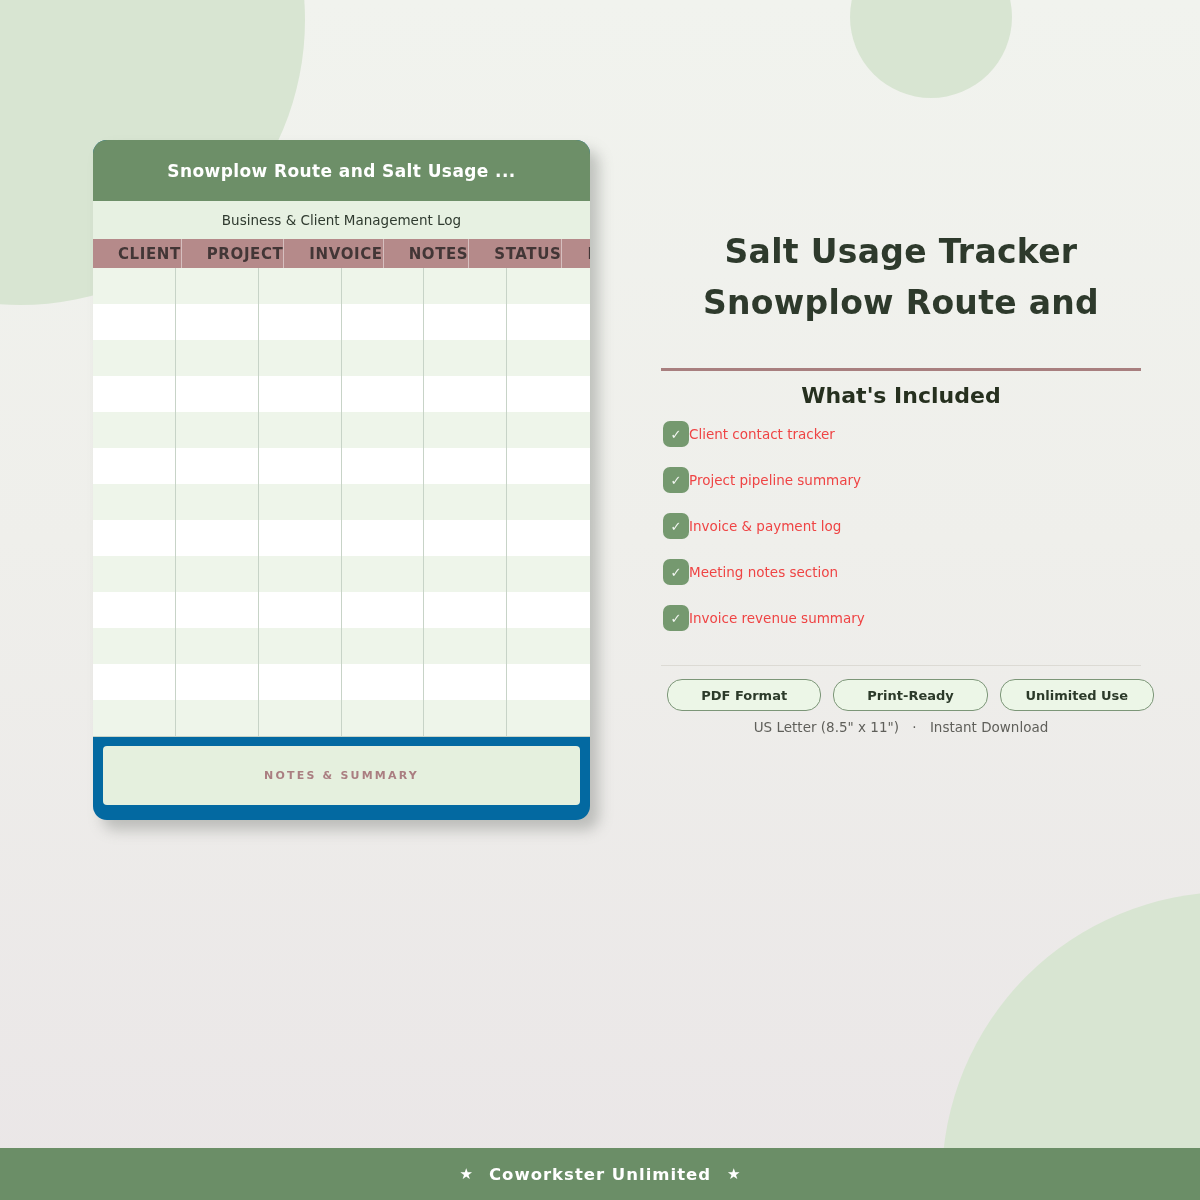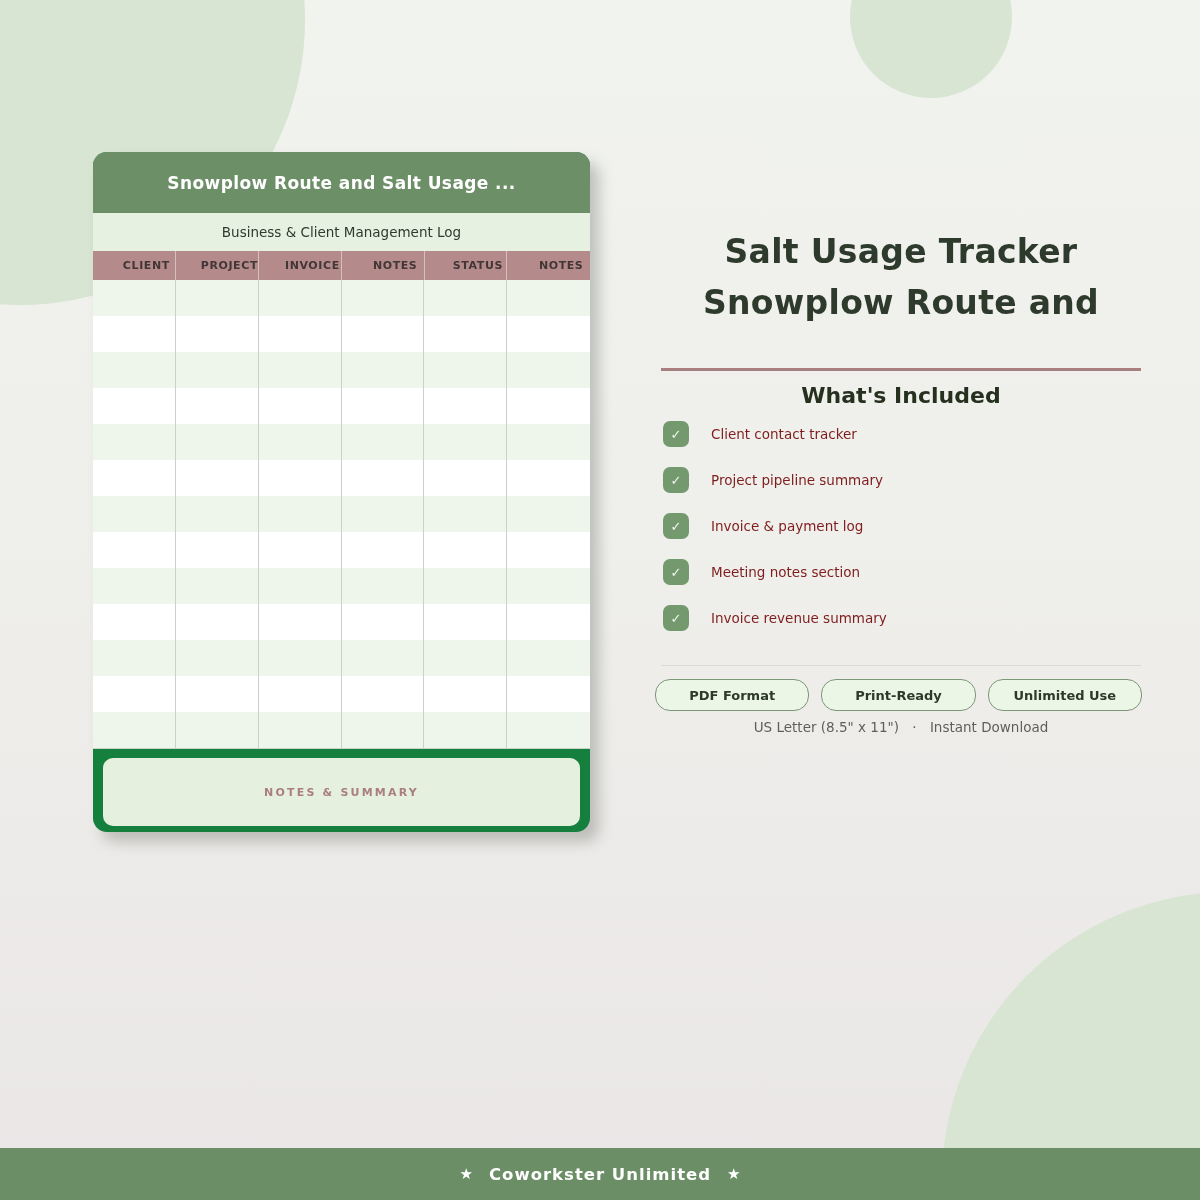--- a/index.html
+++ b/index.html
@@ -11,52 +11,52 @@
   }
 
   
   .circle { position:absolute; border-radius:50%; background:#d8e5d2; z-index:0; }
   .circle-tl { left:-265px; top:-265px; width:570px; height:570px; }
   .circle-tr { left:850px; top:-64px; width:162px; height:162px; }
   .circle-br { left:942px; top:892px; width:576px; height:576px; }
 
   
   .preview-card {
-    position:absolute; left:93px; top:152px; width:497px; height:680px;
-    background:#15803d; border-radius:14px; overflow:hidden; z-index:2;
+    position:absolute; left:93px; top:140px; width:497px; height:680px;
+    background:#0369a1; border-radius:14px; overflow:hidden; z-index:2;
     box-shadow:9px 10px 14px rgba(110,115,110,0.38);
   }
   .card-header {
     height:61px; background:#6d8f68; display:flex; align-items:center; justify-content:center;
   }
   .card-header .card-title {
     color:#ffffff; font-weight:bold; font-size:17px; letter-spacing:0.4px;
   }
   .card-subtitle {
     height:38px; background:#e7f1e2; display:flex; align-items:center; justify-content:center;
     font-size:13.5px; color:#2f3a2f;
   }
   .thead {
     height:29px; background:#b58a8a; display:grid; grid-template-columns:repeat(6,1fr);
   }
   .thead .th {
     display:flex; align-items:center; justify-content:center;
-    font-size:11px; font-weight:bold; color:#423636; letter-spacing:0.6px;
+    font-size:15px; font-weight:bold; color:#423636; letter-spacing:0.6px;
     border-right:1px solid rgba(255,255,255,0.45);
     margin-left:25px;
   }
   .thead .th:last-child { border-right:none; }
   .tbody { border-bottom:1px solid #c7d3c7; }
   .trow { height:36px; display:grid; grid-template-columns:repeat(6,1fr); }
   .trow:nth-child(odd)  { background:#eef5ea; }
   .trow:nth-child(even) { background:#ffffff; }
   .trow .td { border-right:1px solid #c7d3c7; }
   .trow .td:last-child { border-right:none; }
   .notes-box {
-    margin:9px 10px 0 10px; height:68px; background:#e5f0de; border-radius:10px;
+    margin:9px 10px 0 10px; height:59px; background:#e5f0de; border-radius:4px;
     display:flex; align-items:center; justify-content:center;
   }
   .notes-box .notes-label {
     font-size:11px; font-weight:bold; letter-spacing:2.2px; color:#aa7e81;
   }
 
   
   .details { position:absolute; left:645px; top:152px; width:512px; height:640px; z-index:2; }
   .badge {
     position:absolute; left:0; top:0; width:512px; height:60px; border-radius:30px;
@@ -78,26 +78,26 @@
   }
   .included-list {
     position:absolute; left:18px; top:269px; width:480px; list-style:none;
   }
   .included-item { display:flex; align-items:center; height:26px; margin-bottom:20px; }
   .check-box {
     width:26px; height:26px; border-radius:7px; background:#75996f; flex:0 0 26px;
     display:flex; align-items:center; justify-content:center;
     color:rgba(255,255,255,0.92); font-size:13px;
   }
-  .included-item .item-label { margin-left:22px; font-size:13.5px; color:#7f1d1d; }
+  .included-item .item-label { font-size:13.5px; color:#ef4444; }
   .thin-divider {
     position:absolute; left:16px; top:513px; width:480px; height:1px; background:#dcdad4;
   }
   .feature-buttons {
-    position:absolute; left:10px; top:527px; width:487px;
+    position:absolute; left:22px; top:527px; width:487px;
     display:flex; gap:12px;
   }
   .feature-btn {
     flex:1; height:32px; background:#ecf6e7; border:1px solid #7c9678; border-radius:15px;
     display:flex; align-items:center; justify-content:center;
     font-family:"DejaVu Sans", sans-serif;
     font-size:13px; font-weight:bold; color:#2c3a2a; cursor:pointer;
   }
   .meta-line {
     position:absolute; left:0; top:567px; width:512px; text-align:center;

